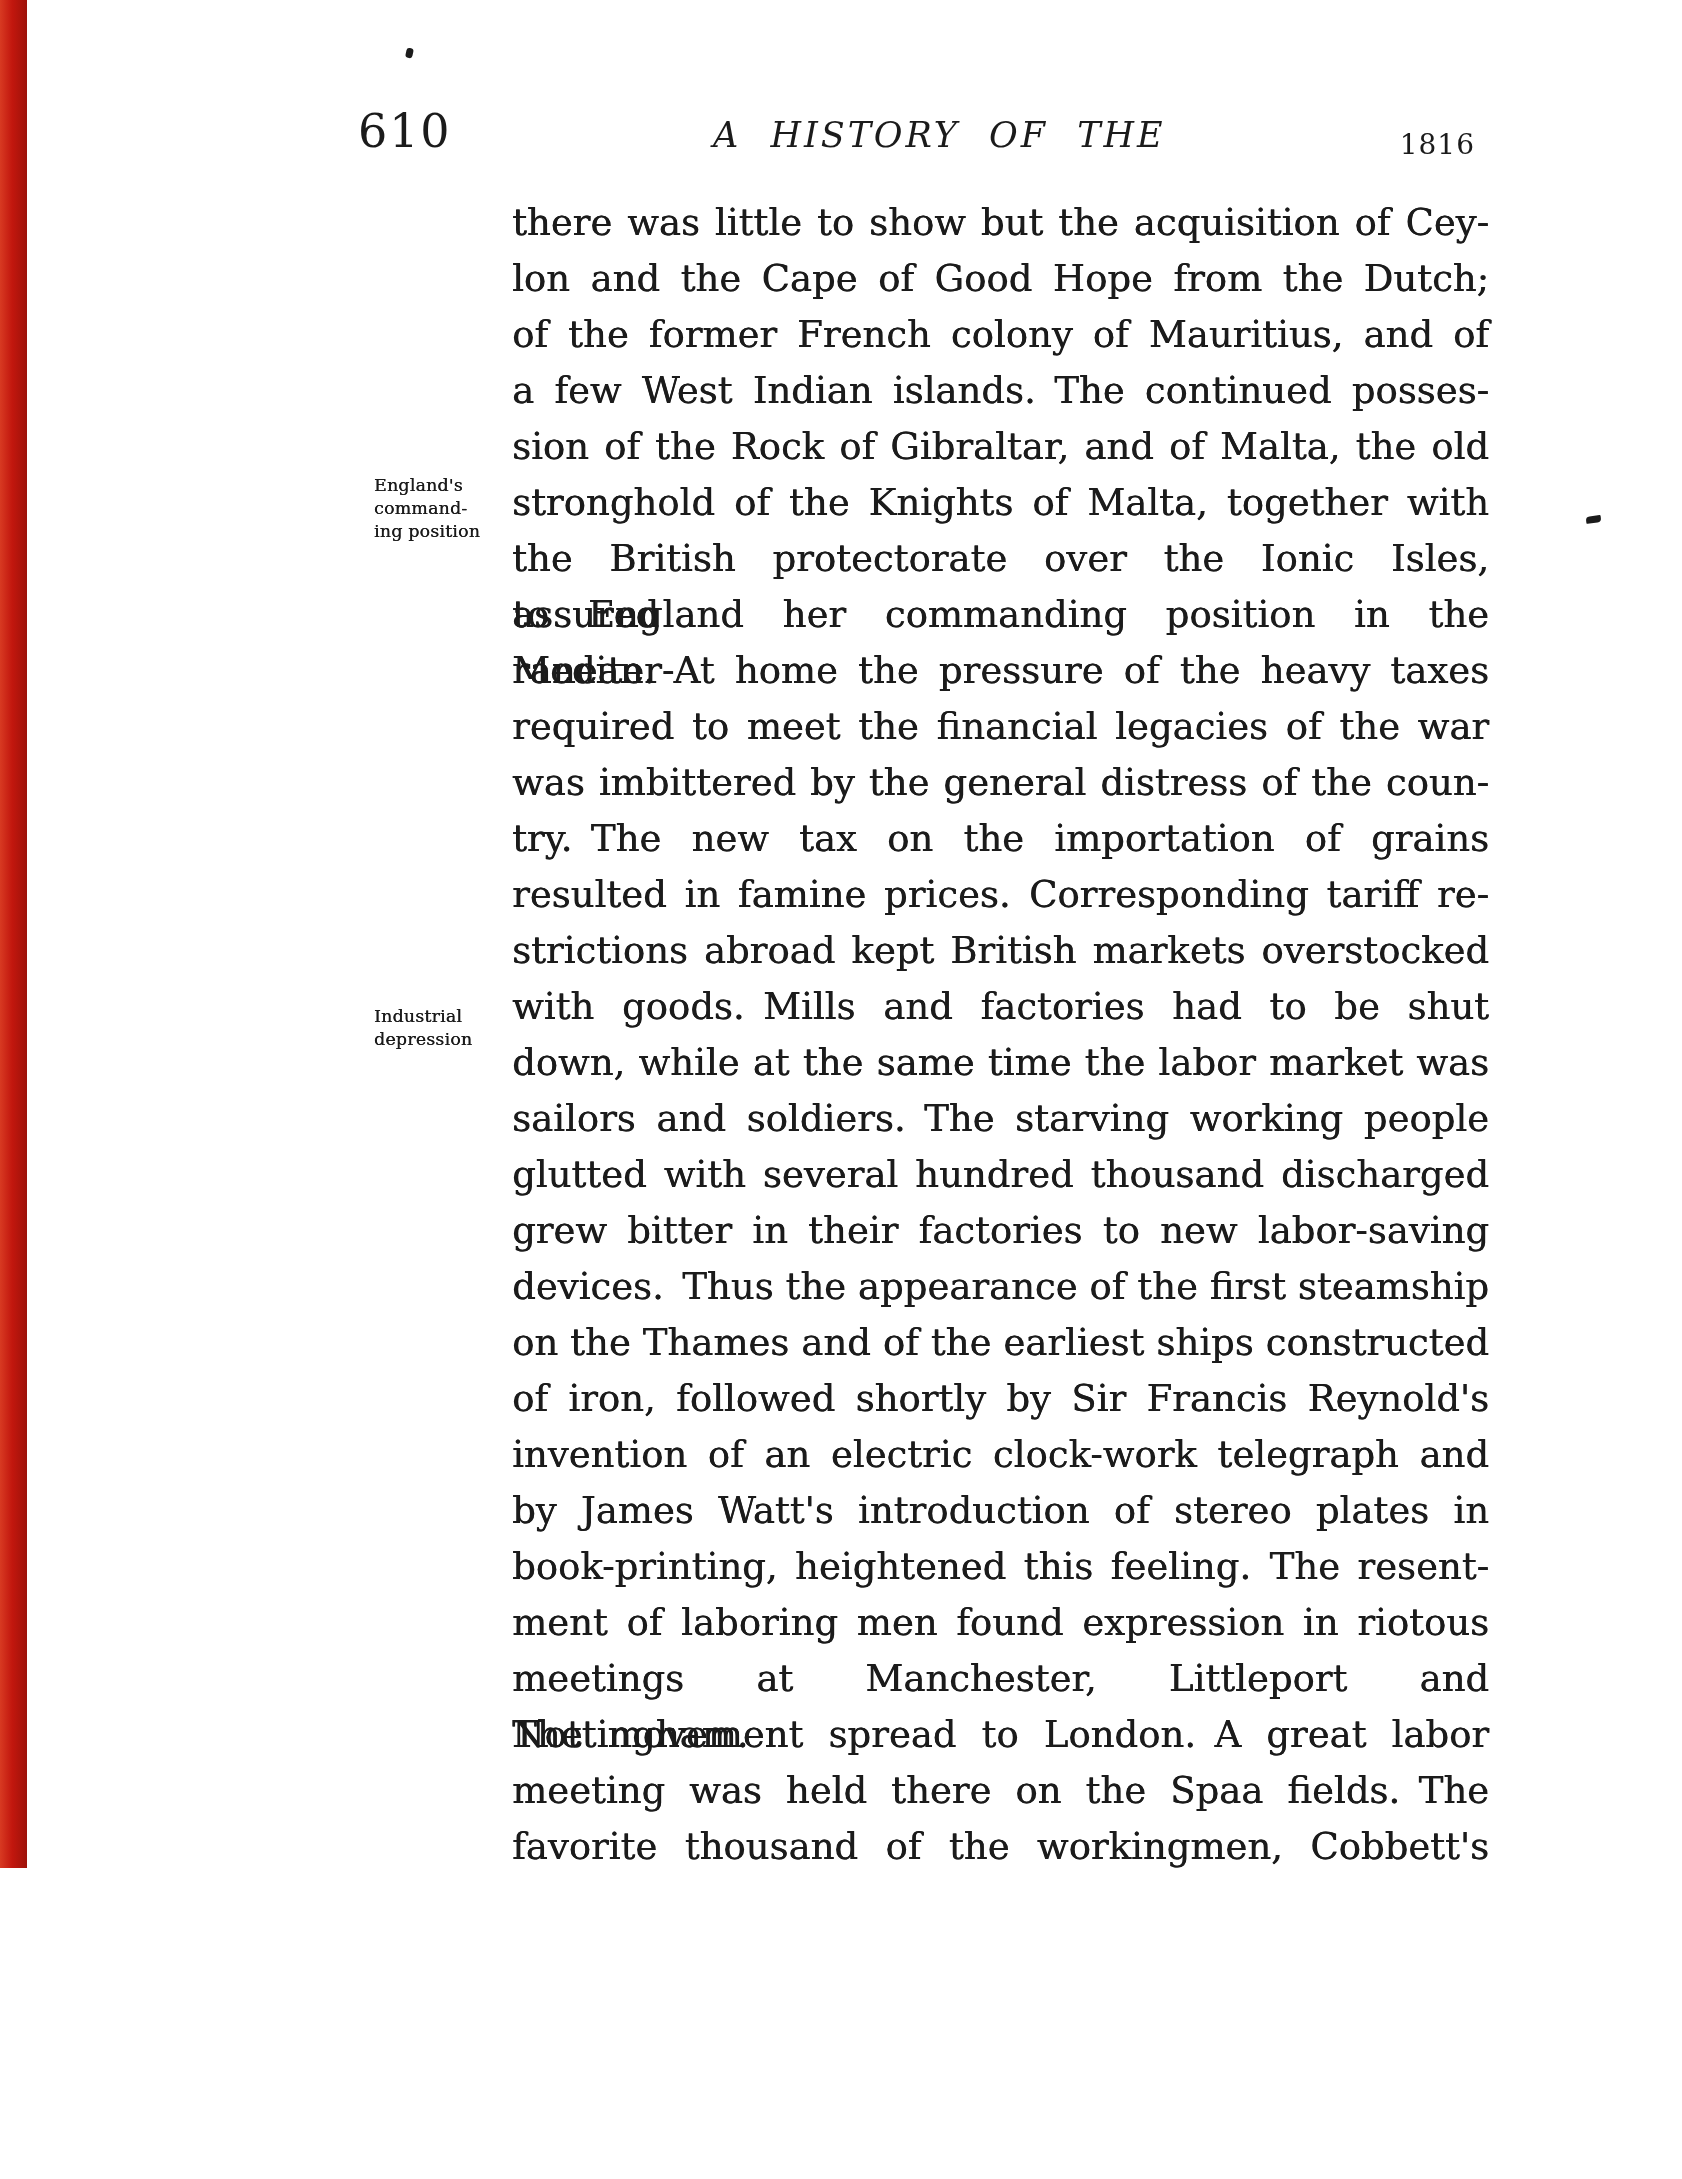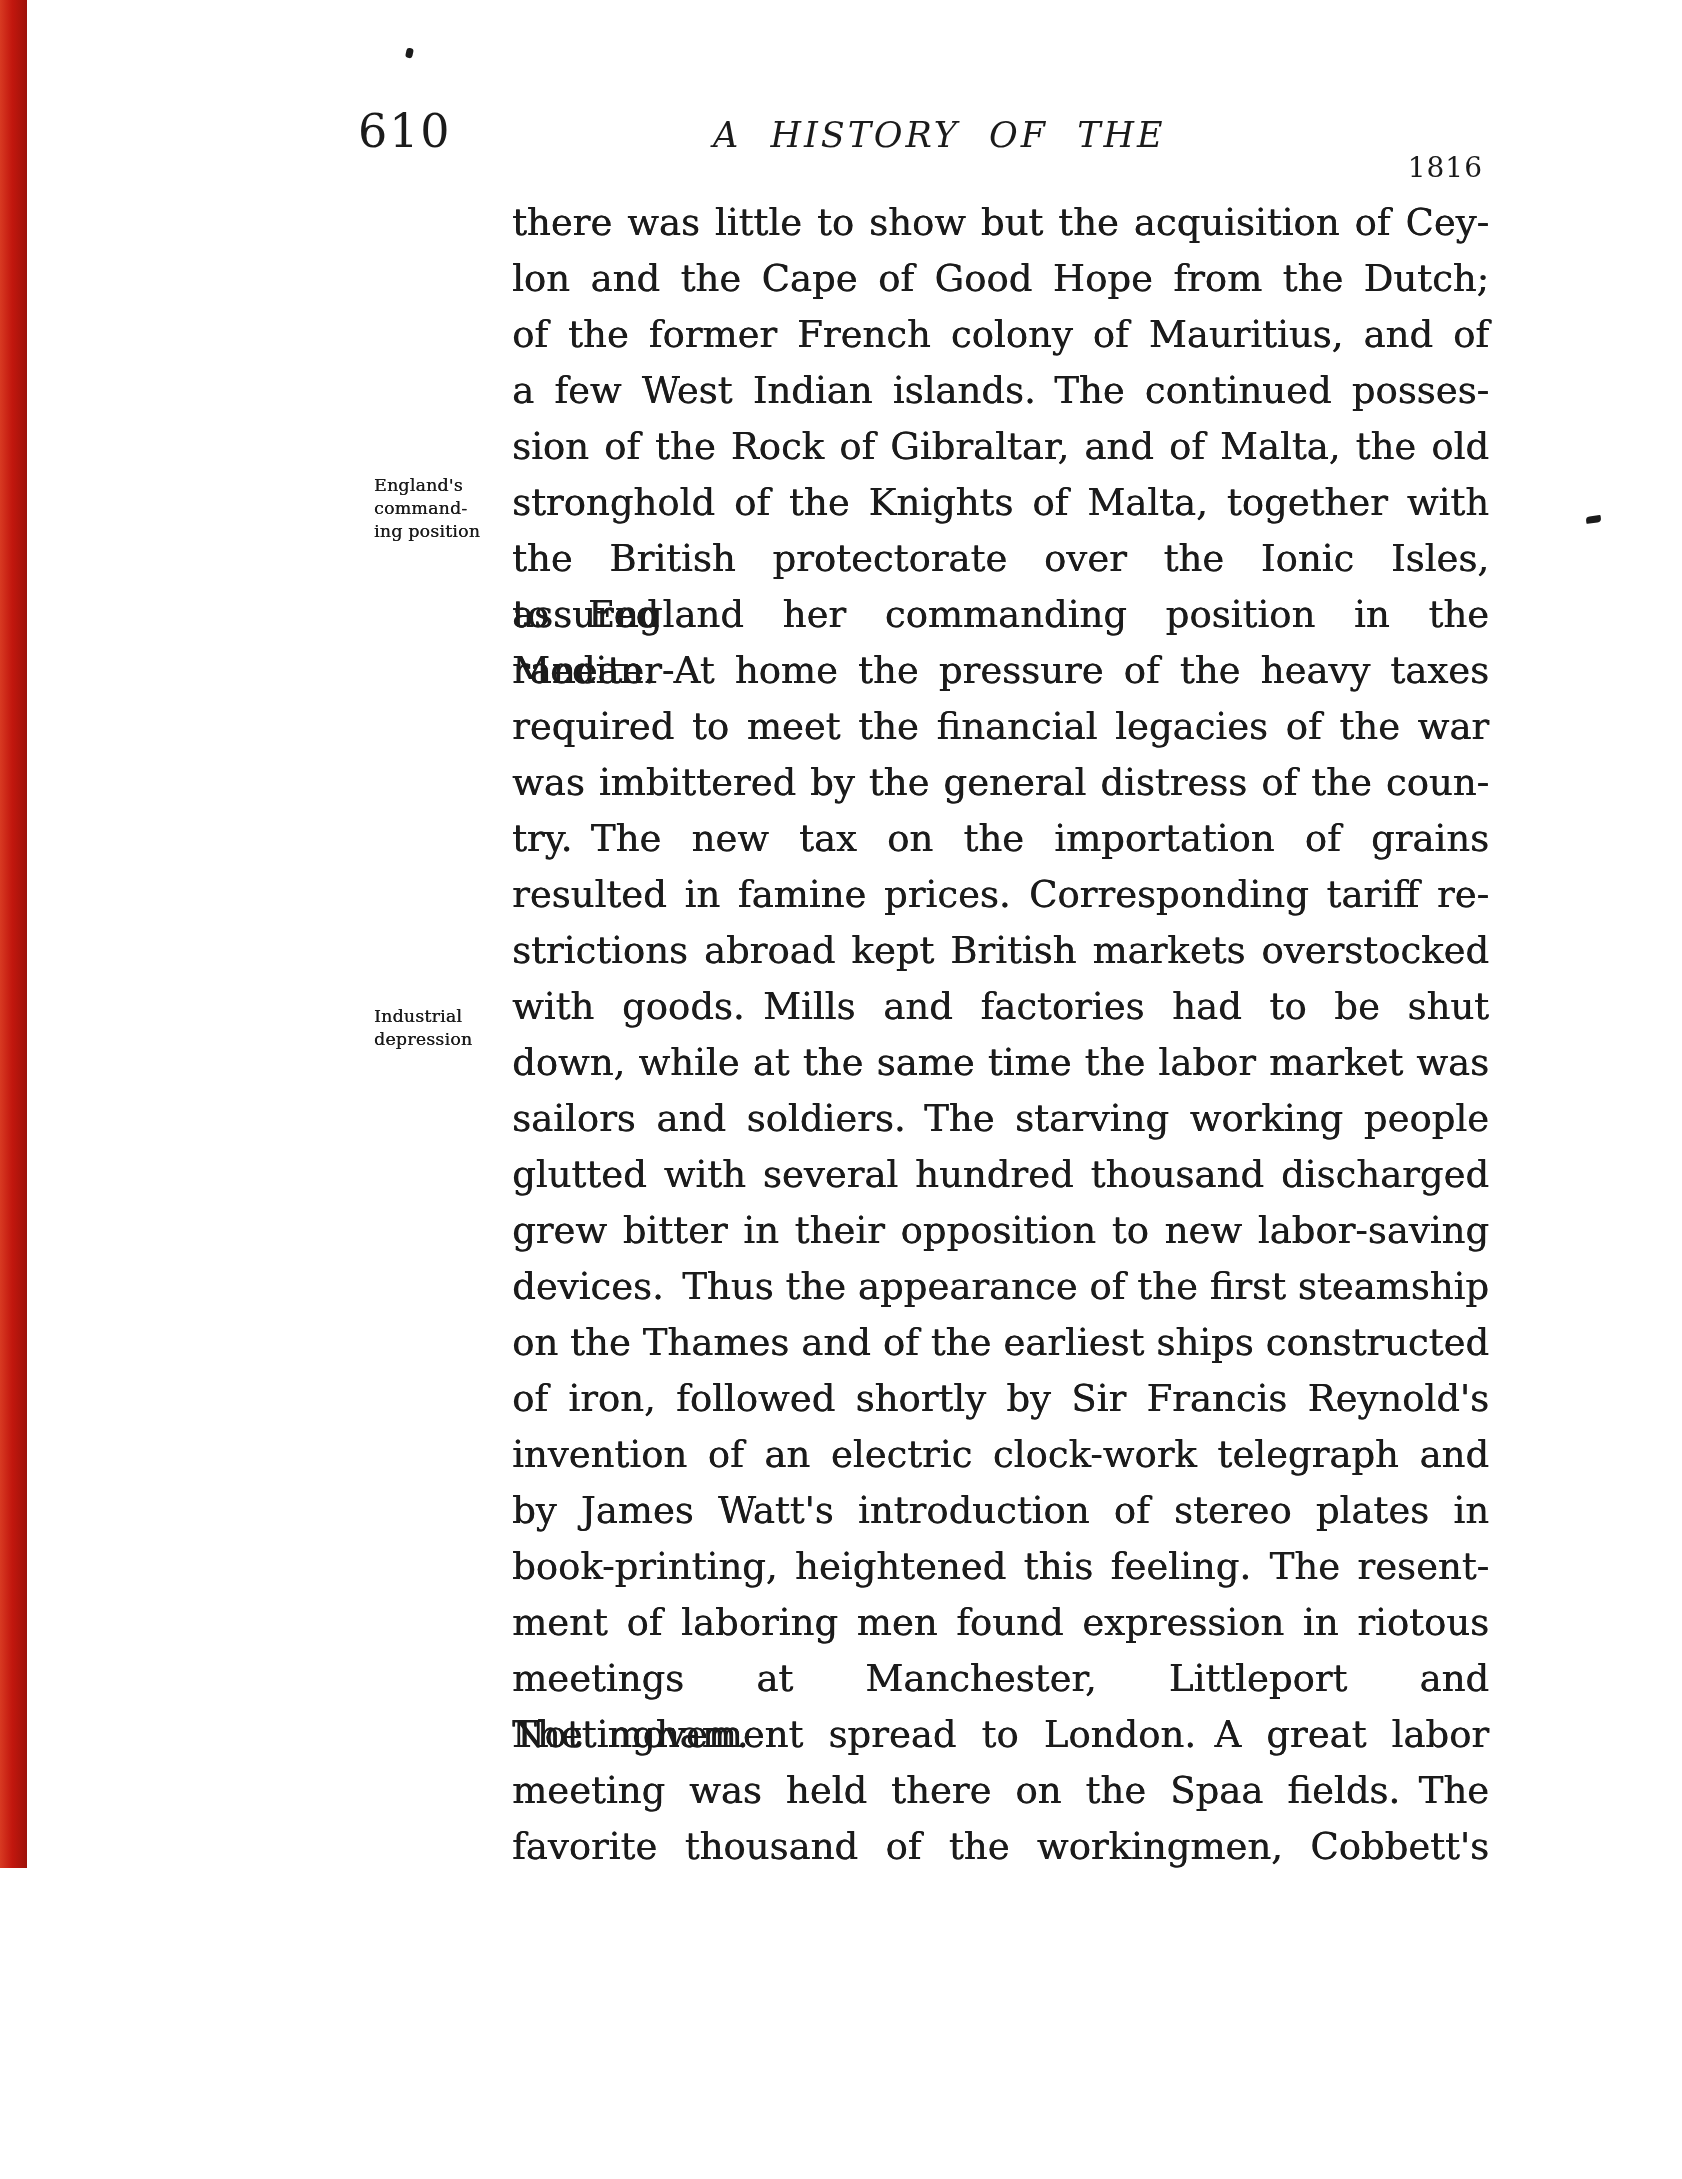--- a/index.html
+++ b/index.html
@@ -19,22 +19,22 @@
   .pagenum{
     position:absolute;left:358px;top:108px;
     font-size:46px;line-height:1;letter-spacing:1.9px;
   }
   .runhead{
     position:absolute;left:713px;top:118px;
     font-size:35px;line-height:1;font-style:italic;
     letter-spacing:2.9px;word-spacing:15.4px;white-space:nowrap;
   }
   .year{
-    position:absolute;right:200px;top:131px;
-    font-size:28px;line-height:1;letter-spacing:1px;margin-top:23px;
+    position:absolute;right:208px;top:131px;
+    font-size:28px;line-height:1;letter-spacing:1px;
   }
   .bodyblock{
     position:absolute;left:512px;top:195px;width:977px;
     font-size:37px;
     text-shadow:0.4px 0 currentColor;
   }
   .bline{
     height:56px;line-height:56px;
     text-align:justify;text-align-last:justify;
     overflow:visible;
@@ -97,21 +97,21 @@
       <div class="bline">ranean. At home the pressure of the heavy taxes</div>
       <div class="bline">required to meet the financial legacies of the war</div>
       <div class="bline">was imbittered by the general distress of the coun-</div>
       <div class="bline">try. The new tax on the importation of grains</div>
       <div class="bline">resulted in famine prices. Corresponding tariff re-</div>
       <div class="bline">strictions abroad kept British markets overstocked</div>
       <div class="bline">with goods. Mills and factories had to be shut</div>
       <div class="bline">down, while at the same time the labor market was</div>
       <div class="bline">sailors and soldiers. The starving working people</div>
       <div class="bline">glutted with several hundred thousand discharged</div>
-      <div class="bline">grew bitter in their opposition to new labor-saving</div>
+      <div class="bline">grew bitter in their factories to new labor-saving</div>
       <div class="bline">devices. Thus the appearance of the first steamship</div>
       <div class="bline">on the Thames and of the earliest ships constructed</div>
       <div class="bline">of iron, followed shortly by Sir Francis Reynold's</div>
       <div class="bline">invention of an electric clock-work telegraph and</div>
       <div class="bline">by James Watt's introduction of stereo plates in</div>
       <div class="bline">book-printing, heightened this feeling. The resent-</div>
       <div class="bline">ment of laboring men found expression in riotous</div>
       <div class="bline">meetings at Manchester, Littleport and Nottingham.</div>
       <div class="bline">The movement spread to London. A great labor</div>
       <div class="bline">meeting was held there on the Spaa fields. The</div>

